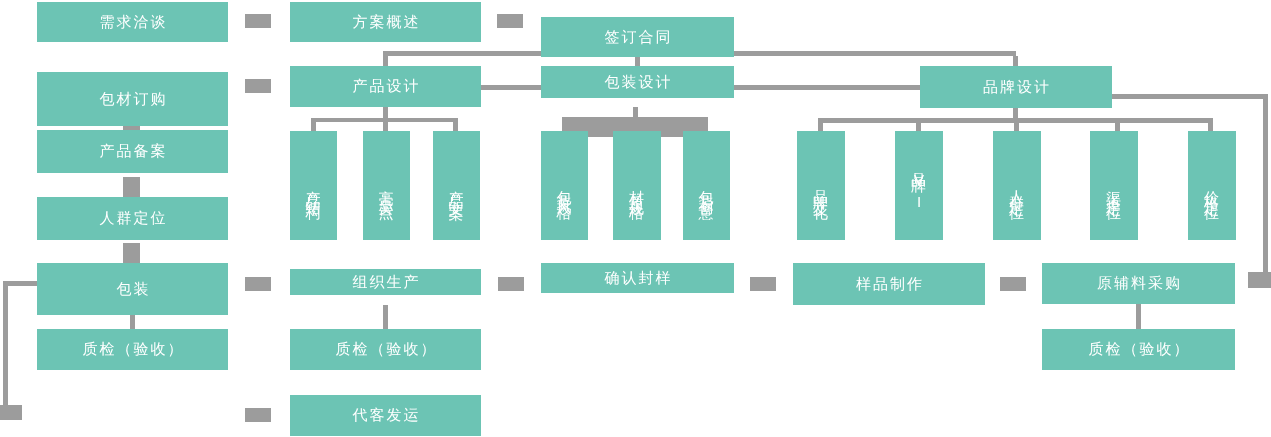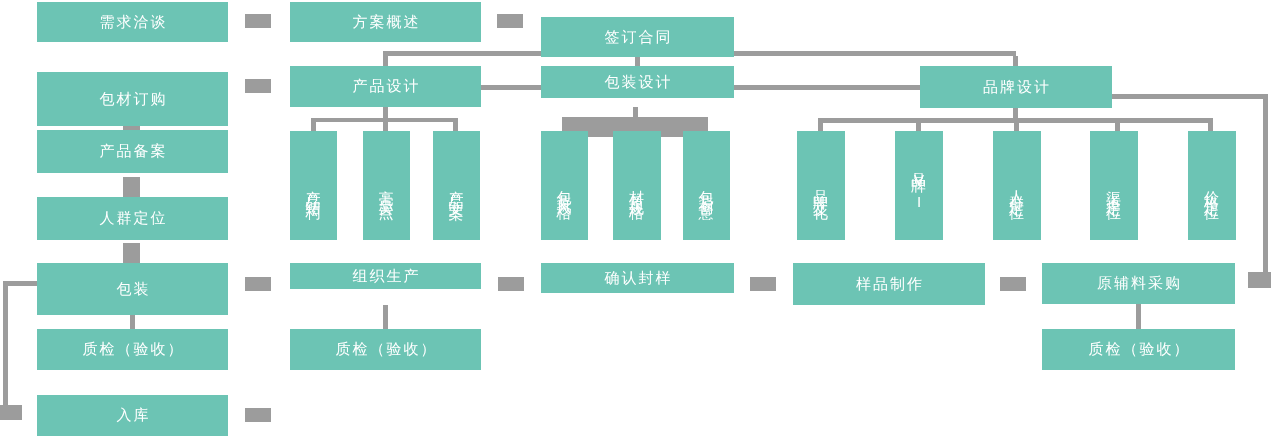--- a/index.html
+++ b/index.html
@@ -38,28 +38,28 @@
 
   <div class="nd" style="left:37px;top:72px;width:191px;height:54px">包材订购</div>
   <div class="nd" style="left:290px;top:66px;width:191px;height:41px">产品设计</div>
   <div class="nd" style="left:541px;top:66px;width:193px;height:32px">包装设计</div>
   <div class="nd" style="left:920px;top:66px;width:192px;height:42px">品牌设计</div>
 
   <div class="nd" style="left:37px;top:130px;width:191px;height:43px">产品备案</div>
   <div class="nd" style="left:37px;top:197px;width:191px;height:43px">人群定位</div>
   <div class="nd" style="left:37px;top:263px;width:191px;height:52px">包装</div>
   <div class="nd" style="left:37px;top:329px;width:191px;height:41px">质检（验收）</div>
-  <div class="nd" style="left:37px;top:395px;width:191px;height:41px">入库</div>
 
-  <div class="nd" style="left:290px;top:263px;width:191px;height:26px">组织生产</div>
+  <div class="nd" style="left:290px;top:269px;width:191px;height:26px">组织生产</div>
   <div class="nd" style="left:541px;top:263px;width:193px;height:30px">确认封样</div>
   <div class="nd" style="left:793px;top:263px;width:192px;height:42px">样品制作</div>
   <div class="nd" style="left:1042px;top:263px;width:193px;height:41px">原辅料采购</div>
   <div class="nd" style="left:290px;top:329px;width:191px;height:41px">质检（验收）</div>
   <div class="nd" style="left:1042px;top:329px;width:193px;height:41px">质检（验收）</div>
+  <div class="nd" style="left:290px;top:395px;width:191px;height:41px">代客发运</div>
 
   <div class="nd vd" style="left:290px;top:131px;width:47px;height:109px">
       <span class="vt">产品结构</span>
     </div>
   <div class="nd vd" style="left:363px;top:131px;width:47px;height:109px">
       <span class="vt">亮点卖点</span>
     </div>
   <div class="nd vd" style="left:433px;top:131px;width:47px;height:109px">
       <span class="vt">产品文案</span>
     </div>

